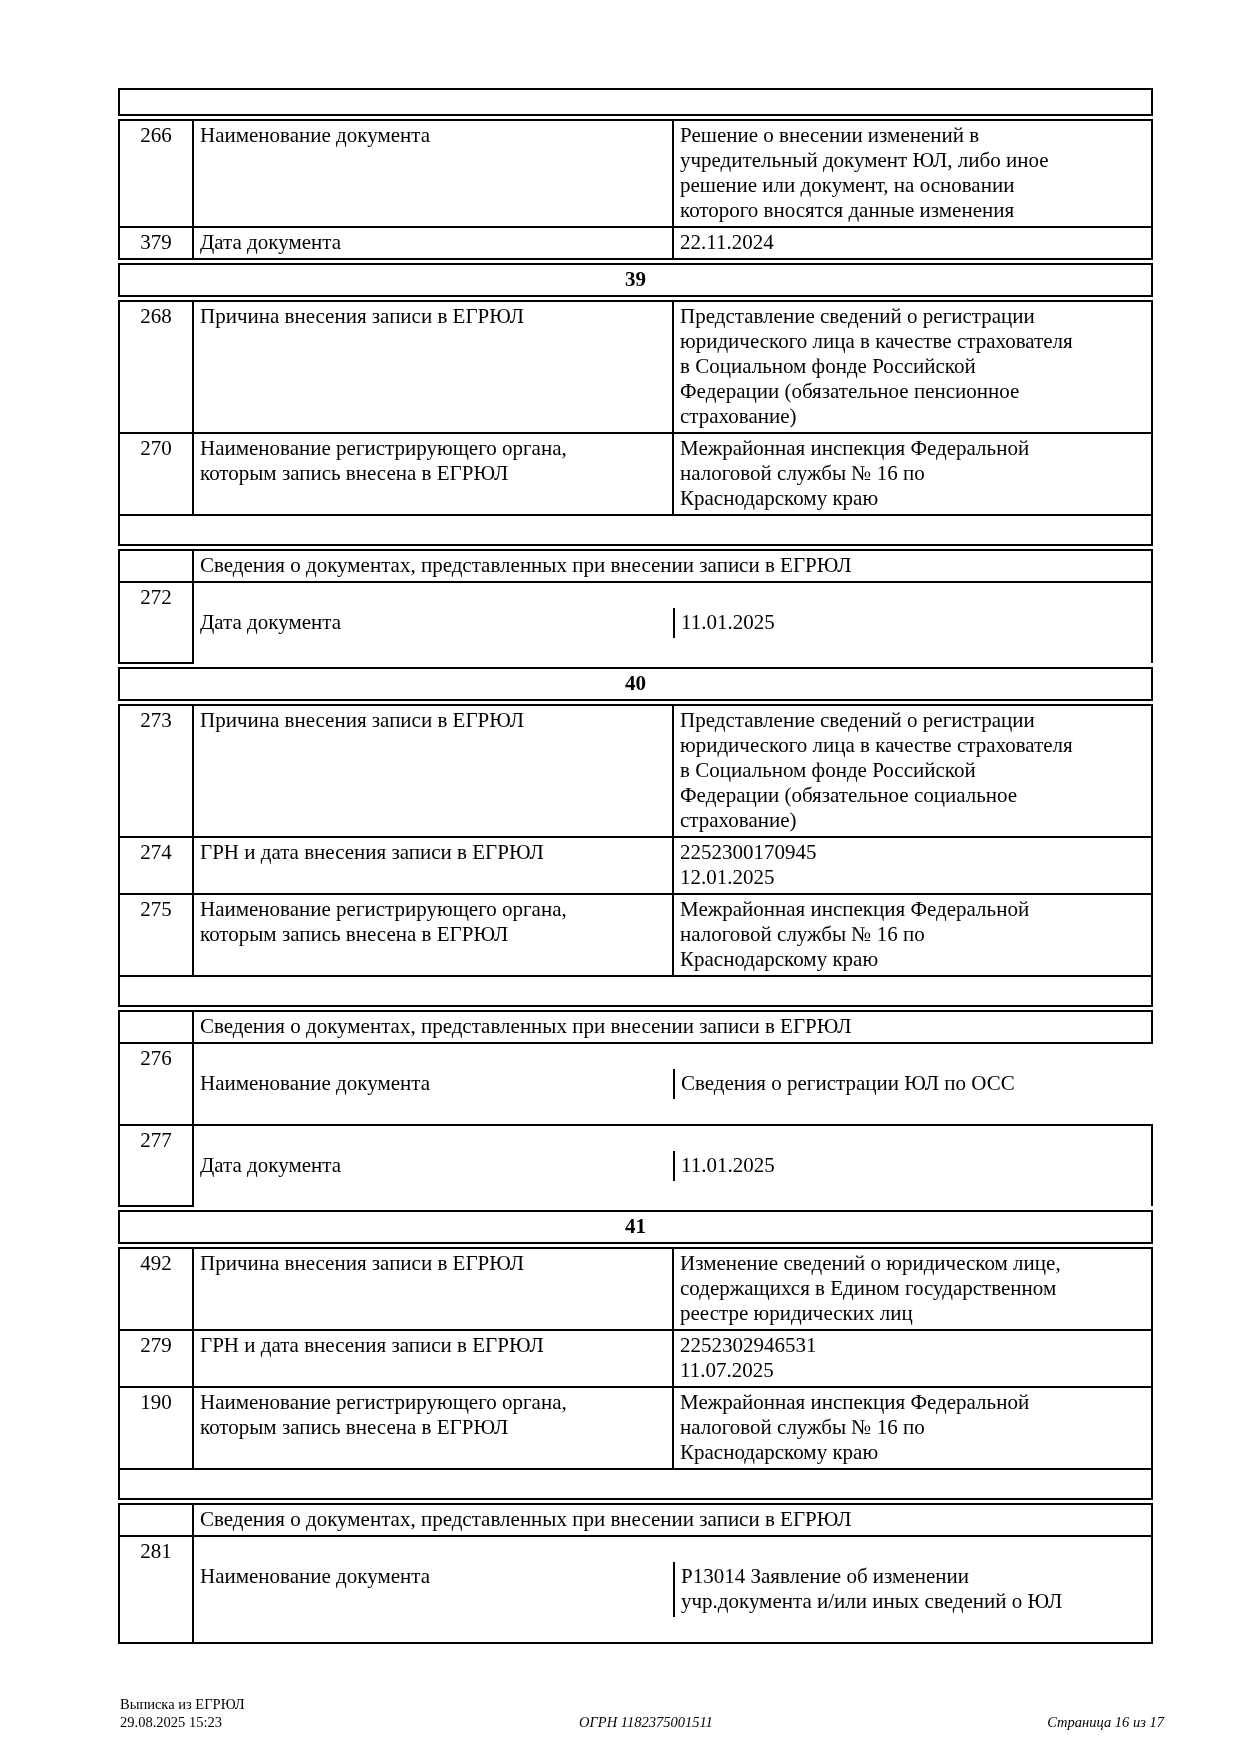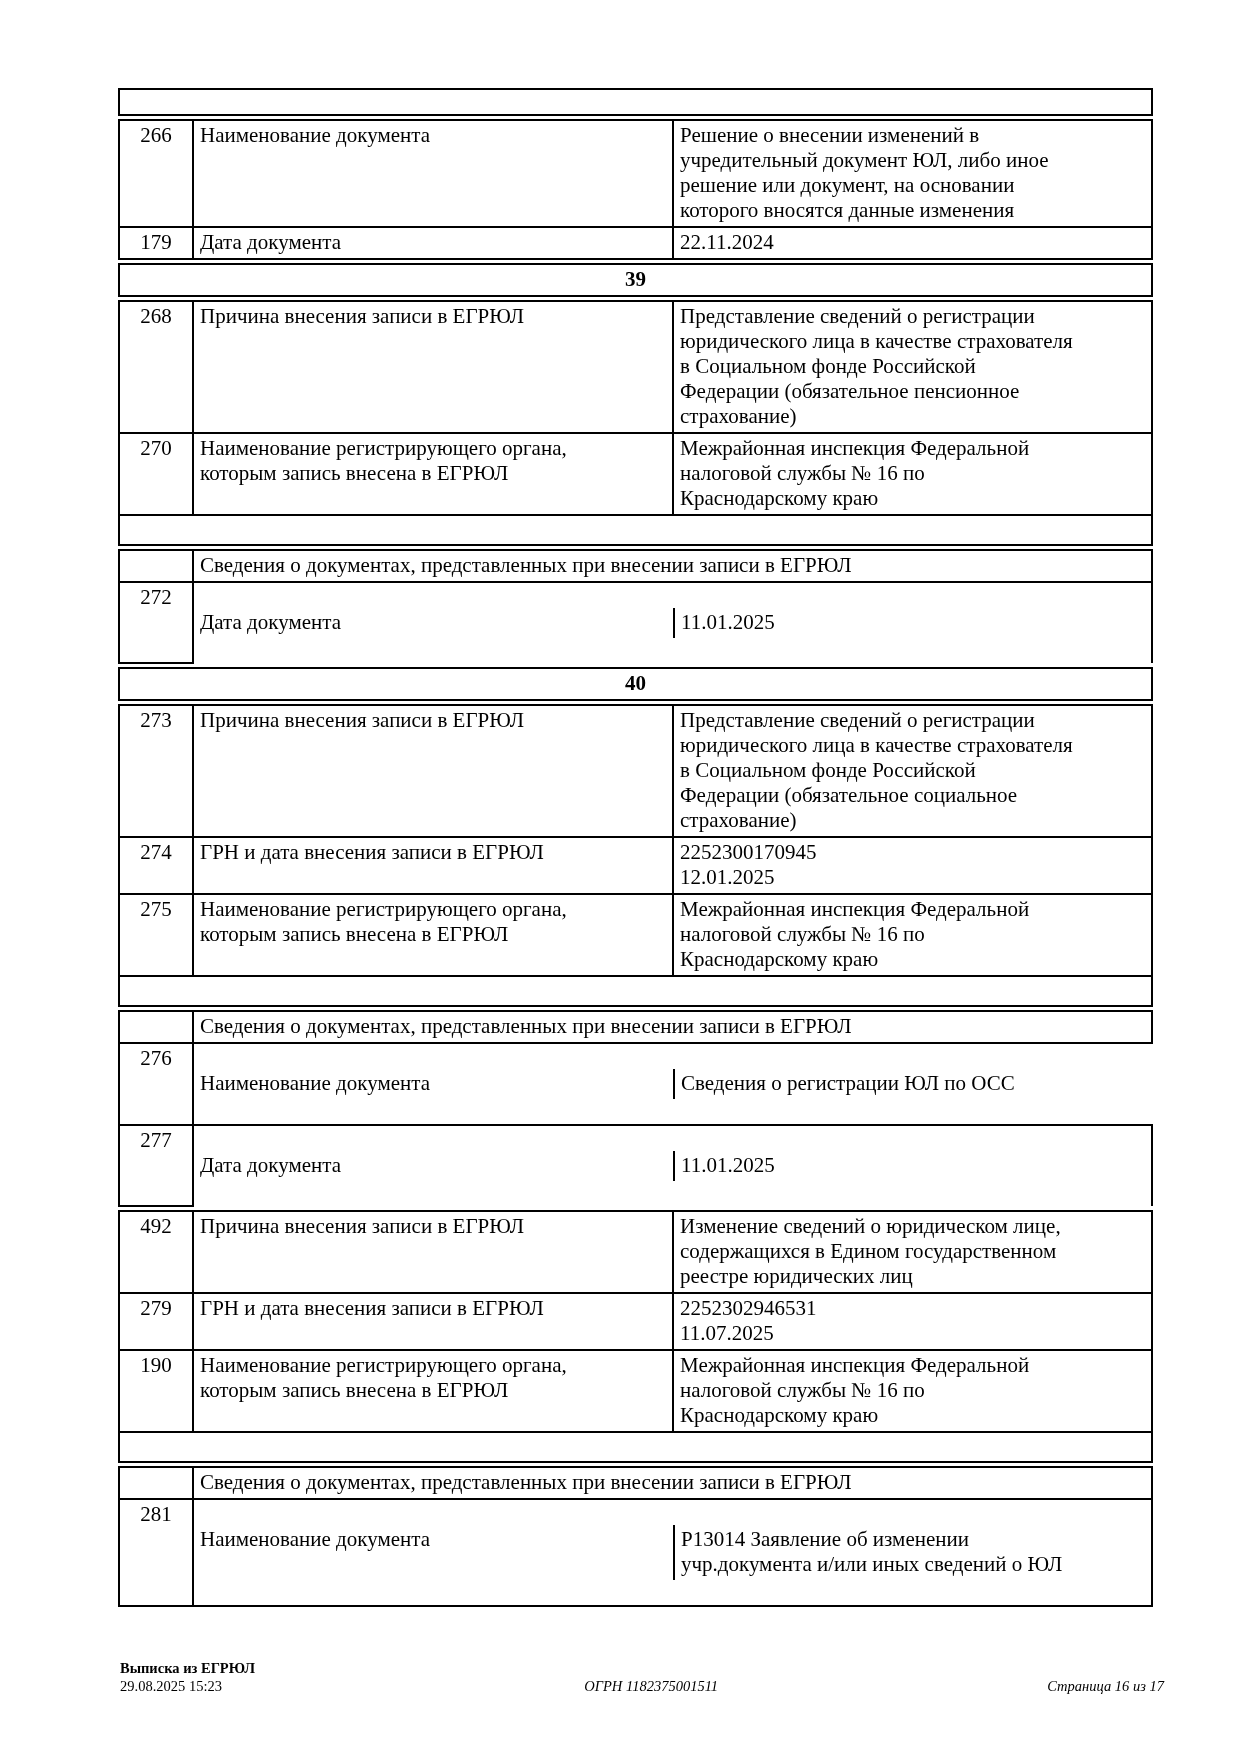--- a/index.html
+++ b/index.html
@@ -57,21 +57,21 @@
     position: absolute;
     left: 120px;
     right: 76px;
     top: 1659px;
     display: flex;
     justify-content: space-between;
     align-items: flex-end;
     font-size: 14.5px;
     line-height: 18px;
   }
-  .footer .f-left .f-title { font-weight: bold; }
+  .footer .f-left .f-title { font-weight: normal; margin-top: 36px; }
   .footer .f-center, .footer .f-right { white-space: nowrap; font-style: italic; }
 </style>
 </head>
 <body>
 
 <div class="doc-area">
 
   <table class="seg">
     <colgroup>
         <col style="width:1033px">
@@ -92,21 +92,21 @@
     <tbody>
         <tr>
       <td class="c-num">266</td>
       <td>Наименование документа</td>
       <td>Решение о внесении изменений в
 учредительный документ ЮЛ, либо иное
 решение или документ, на основании
 которого вносятся данные изменения</td>
     </tr>
     <tr>
-      <td class="c-num">179</td>
+      <td class="c-num">379</td>
       <td>Дата документа</td>
       <td>22.11.2024</td>
     </tr>
   </tbody>
     </table>
 
   <table class="seg">
     <colgroup>
         <col style="width:1033px">
       </colgroup>
@@ -249,20 +249,30 @@
           <tbody><tr>
             <td style="border:none;border-right:2px solid #000">Дата документа</td>
             <td style="border:none">11.01.2025</td>
           </tr>
         </tbody></table>
       </td>
     </tr>
   </tbody>
     </table>
 
+  <table class="seg">
+    <colgroup>
+        <col style="width:1033px">
+      </colgroup>
+    <tbody>
+        <tr class="section-row">
+      <td>41</td>
+    </tr>
+  </tbody>
+    </table>
 
   <table class="seg">
     <colgroup>
         <col style="width:74px">
         <col style="width:480px">
         <col style="width:479px">
       </colgroup>
     <tbody>
         <tr>
       <td class="c-num">492</td>

